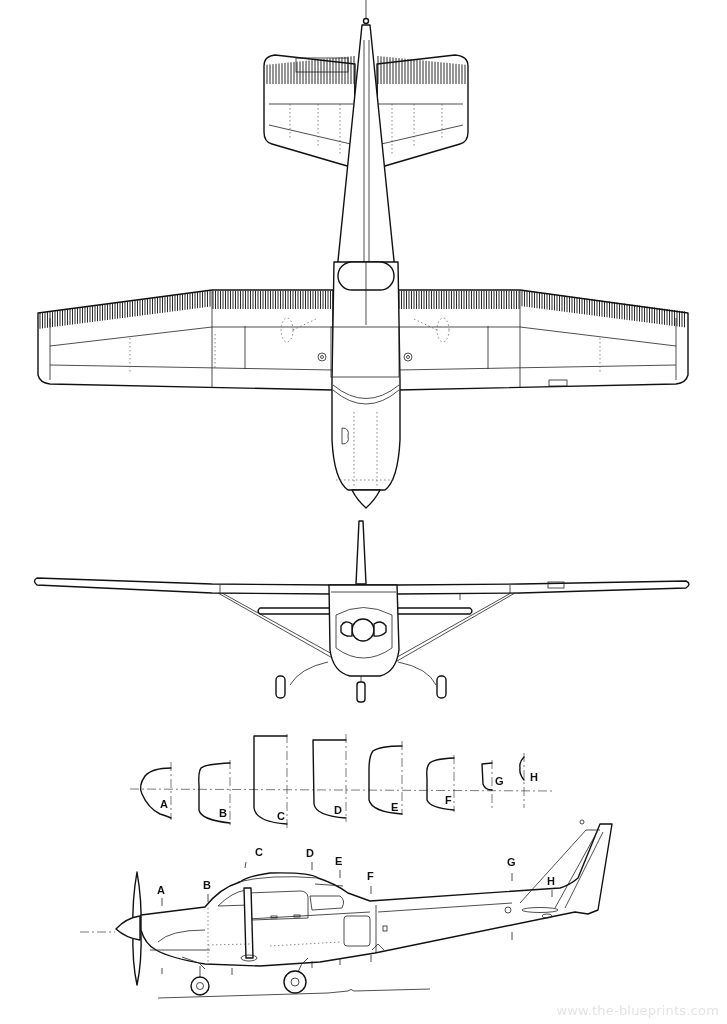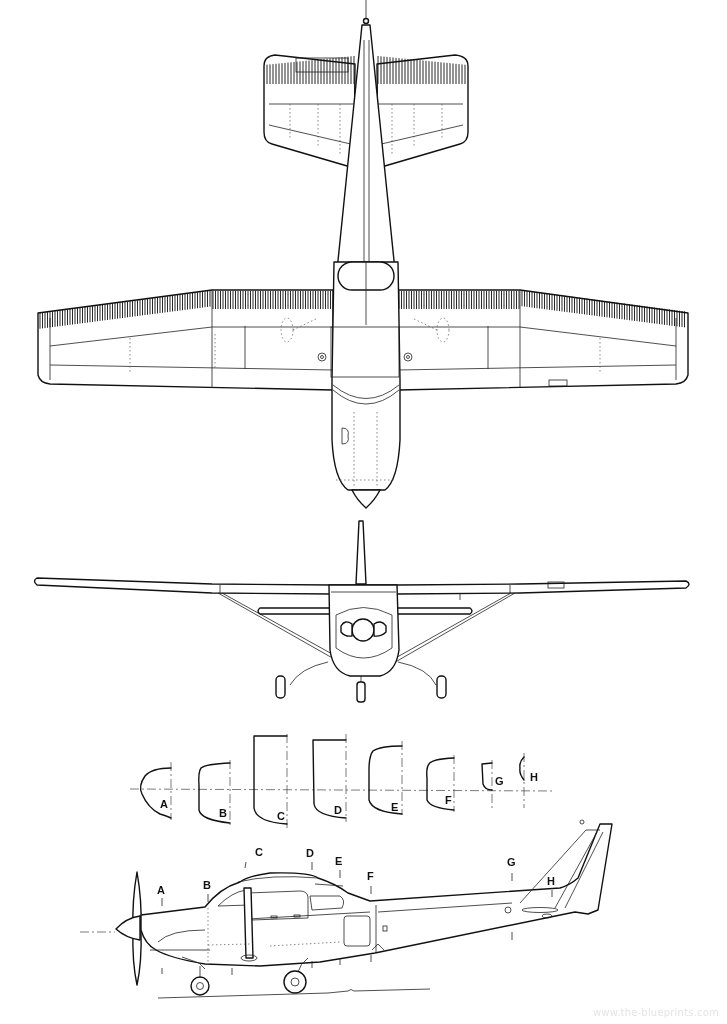--- a/index.html
+++ b/index.html
@@ -8,21 +8,21 @@
   .view { position: absolute; left: 0; top: 0; }
   svg { display: block; }
   .ln { stroke: #111; fill: none; stroke-width: 1.4; stroke-linejoin: round; stroke-linecap: round; }
   .lnf { stroke: #111; fill: #fff; stroke-width: 1.4; stroke-linejoin: round; }
   .thin { stroke: #222; fill: none; stroke-width: 0.8; }
   .dot { stroke: #555; fill: none; stroke-width: 0.7; stroke-dasharray: 1.5 2.5; }
   .center { stroke: #444; fill: none; stroke-width: 0.7; stroke-dasharray: 9 3 2 3; }
   .hatch { stroke: #111; stroke-width: 0.9; }
   .lbl { font-family: "Liberation Sans", sans-serif; font-weight: 700; font-size: 11px; fill: #111; }
   .watermark { position: absolute; right: 8px; bottom: 6px; font-family: "DejaVu Sans", sans-serif;
-               font-size: 10px; color: #e4e4e4; letter-spacing: 0.2px; }
+               font-size: 13px; color: #e4e4e4; letter-spacing: 0.2px; }
 </style>
 </head>
 <body>
 
 <svg class="view" width="727" height="520" viewBox="0 0 727 520">
 
   <line class="thin" x1="366" y1="0" x2="366" y2="18"></line>
 
   <circle class="lnf" cx="366" cy="21" r="2.5"></circle>
 

